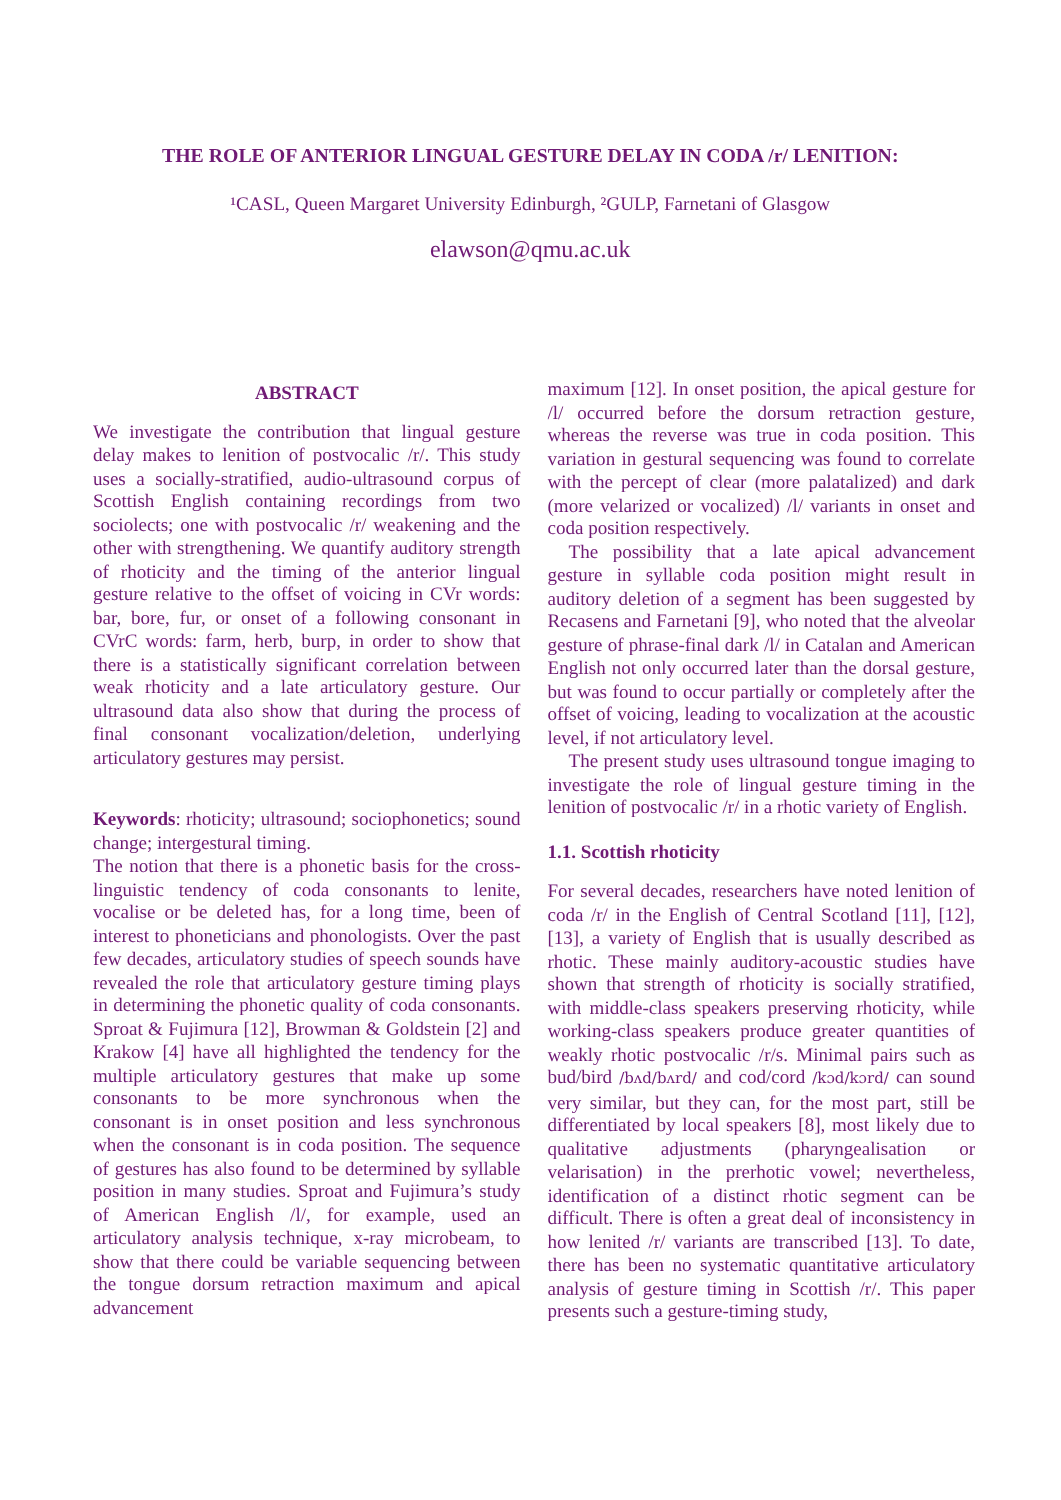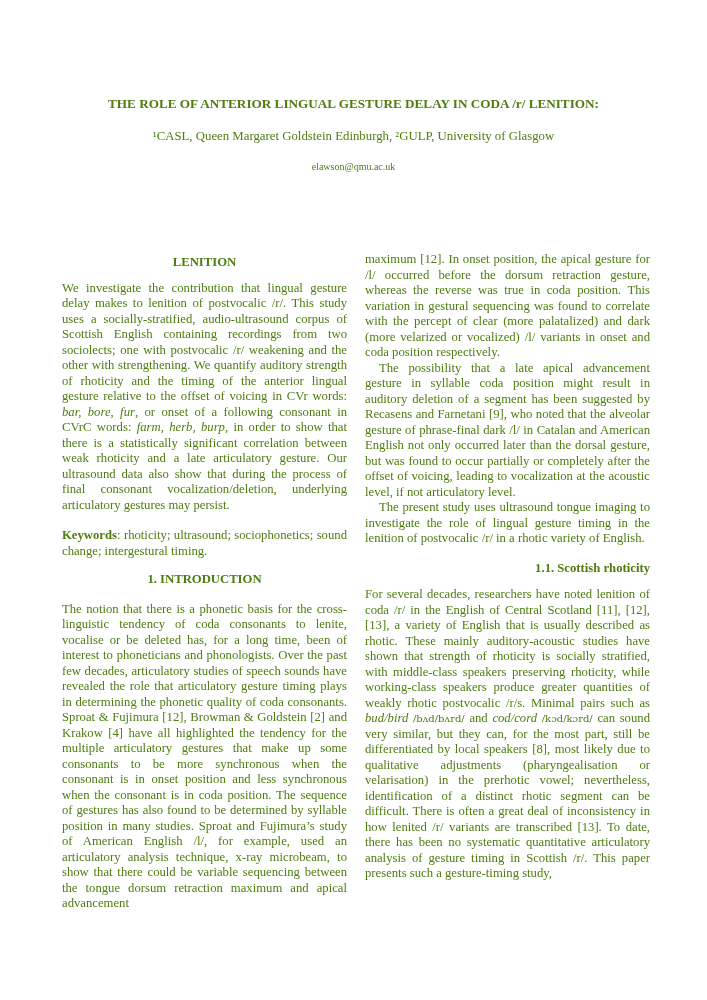--- a/index.html
+++ b/index.html
@@ -5,21 +5,21 @@
   html, body {
     margin: 0;
     padding: 0;
     background: #ffffff;
   }
   .page {
     position: relative;
     width: 707px;
     height: 1000px;
     background: #ffffff;
-    color: #4d7c0f;
+    color: #701a75;
     font-family: "Liberation Serif", serif;
     overflow: hidden;
   }
   .header {
     position: absolute;
     top: 95px;
     left: 0;
     right: 0;
     text-align: center;
   }
@@ -33,21 +33,21 @@
     font-size: 12.8px;
     line-height: 16px;
   }
   .affiliations {
     margin-top: 16px;
     font-size: 12.8px;
     line-height: 16px;
   }
   .email {
     margin-top: 15px;
-    font-size: 10px;
+    font-size: 16px;
     line-height: 16px;
   }
   .columns {
     position: absolute;
     top: 250px;
     left: 0;
     right: 0;
     bottom: 0;
     padding: 0 57px 0 62px;
     display: flex;
@@ -66,58 +66,57 @@
     text-align: center;
     font-weight: bold;
     margin: 5px 0 10px 0;
   }
   .intro-head {
     text-align: center;
     font-weight: bold;
     margin: 13px 0 14px 0;
   }
   .subhead {
-    text-align: right;
+    text-align: left;
     font-weight: bold;
     margin: 14px 0 11px 0;
   }
   p {
     margin: 0;
   }
   .para-1 {
     margin-top: 2px;
   }
   .keywords {
-    margin-top: 15px;
+    margin-top: 26px;
   }
   .indent {
     text-indent: 14px;
   }
-  .it { font-style: italic; }
+  .it { }
   .bd { font-weight: bold; }
   .ipa { font-family: "DejaVu Serif", serif; font-size: 10px; }
 </style>
 </head>
 <body>
 
 <div class="page">
 
   <div class="header">
     <div class="title-line">THE ROLE OF ANTERIOR LINGUAL GESTURE DELAY IN CODA /r/ LENITION:</div>
-    <div class="affiliations">¹CASL, Queen Margaret Goldstein Edinburgh, ²GULP, University of Glasgow</div>
+    <div class="affiliations">¹CASL, Queen Margaret University Edinburgh, ²GULP, Farnetani of Glasgow</div>
     <div class="email">elawson@qmu.ac.uk</div>
   </div>
 
   <div class="columns">
 
     <div class="col">
-      <div class="center-head">LENITION</div>
+      <div class="center-head">ABSTRACT</div>
       <p><span>We investigate the contribution that lingual gesture delay makes to lenition of postvocalic /r/. This study uses a socially-stratified, audio-ultrasound corpus of Scottish English containing recordings from two sociolects; one with postvocalic /r/ weakening and the other with strengthening. We quantify auditory strength of rhoticity and the timing of the anterior lingual gesture relative to the offset of voicing in CVr words: </span><span class="it">bar, bore, fur</span><span>, or onset of a following consonant in CVrC words: </span><span class="it">farm, herb, burp</span><span>, in order to show that there is a statistically significant correlation between weak rhoticity and a late articulatory gesture. Our ultrasound data also show that during the process of final consonant vocalization/deletion, underlying articulatory gestures may persist.</span></p>
       <p class="keywords"><span class="bd">Keywords</span><span>: rhoticity; ultrasound; sociophonetics; sound change; intergestural timing.</span></p>
-      <div class="intro-head">1. INTRODUCTION</div>
       <p>The notion that there is a phonetic basis for the cross-linguistic tendency of coda consonants to lenite, vocalise or be deleted has, for a long time, been of interest to phoneticians and phonologists. Over the past few decades, articulatory studies of speech sounds have revealed the role that articulatory gesture timing plays in determining the phonetic quality of coda consonants. Sproat &amp; Fujimura [12], Browman &amp; Goldstein [2] and Krakow [4] have all highlighted the tendency for the multiple articulatory gestures that make up some consonants to be more synchronous when the consonant is in onset position and less synchronous when the consonant is in coda position. The sequence of gestures has also found to be determined by syllable position in many studies. Sproat and Fujimura’s study of American English /l/, for example, used an articulatory analysis technique, x-ray microbeam, to show that there could be variable sequencing between the tongue dorsum retraction maximum and apical advancement</p>
     </div>
 
     <div class="col">
       <p class="para-1">maximum [12]. In onset position, the apical gesture for /l/ occurred before the dorsum retraction gesture, whereas the reverse was true in coda position. This variation in gestural sequencing was found to correlate with the percept of clear (more palatalized) and dark (more velarized or vocalized) /l/ variants in onset and coda position respectively.</p>
       <p class="indent">The possibility that a late apical advancement gesture in syllable coda position might result in auditory deletion of a segment has been suggested by Recasens and Farnetani [9], who noted that the alveolar gesture of phrase-final dark /l/ in Catalan and American English not only occurred later than the dorsal gesture, but was found to occur partially or completely after the offset of voicing, leading to vocalization at the acoustic level, if not articulatory level.</p>
       <p class="indent">The present study uses ultrasound tongue imaging to investigate the role of lingual gesture timing in the lenition of postvocalic /r/ in a rhotic variety of English.</p>
       <div class="subhead">1.1. Scottish rhoticity</div>
       <p><span>For several decades, researchers have noted lenition of coda /r/ in the English of Central Scotland [11], [12], [13], a variety of English that is usually described as rhotic. These mainly auditory-acoustic studies have shown that strength of rhoticity is socially stratified, with middle-class speakers preserving rhoticity, while working-class speakers produce greater quantities of weakly rhotic postvocalic /r/s. Minimal pairs such as </span><span class="it">bud/bird</span><span class="ipa"> /bʌd/bʌrd/</span><span> and </span><span class="it">cod/cord</span><span class="ipa"> /kɔd/kɔrd/</span><span> can sound very similar, but they can, for the most part, still be differentiated by local speakers [8], most likely due to qualitative adjustments (pharyngealisation or velarisation) in the prerhotic vowel; nevertheless, identification of a distinct rhotic segment can be difficult. There is often a great deal of inconsistency in how lenited /r/ variants are transcribed [13]. To date, there has been no systematic quantitative articulatory analysis of gesture timing in Scottish /r/. This paper presents such a gesture-timing study,</span></p>
     </div>

